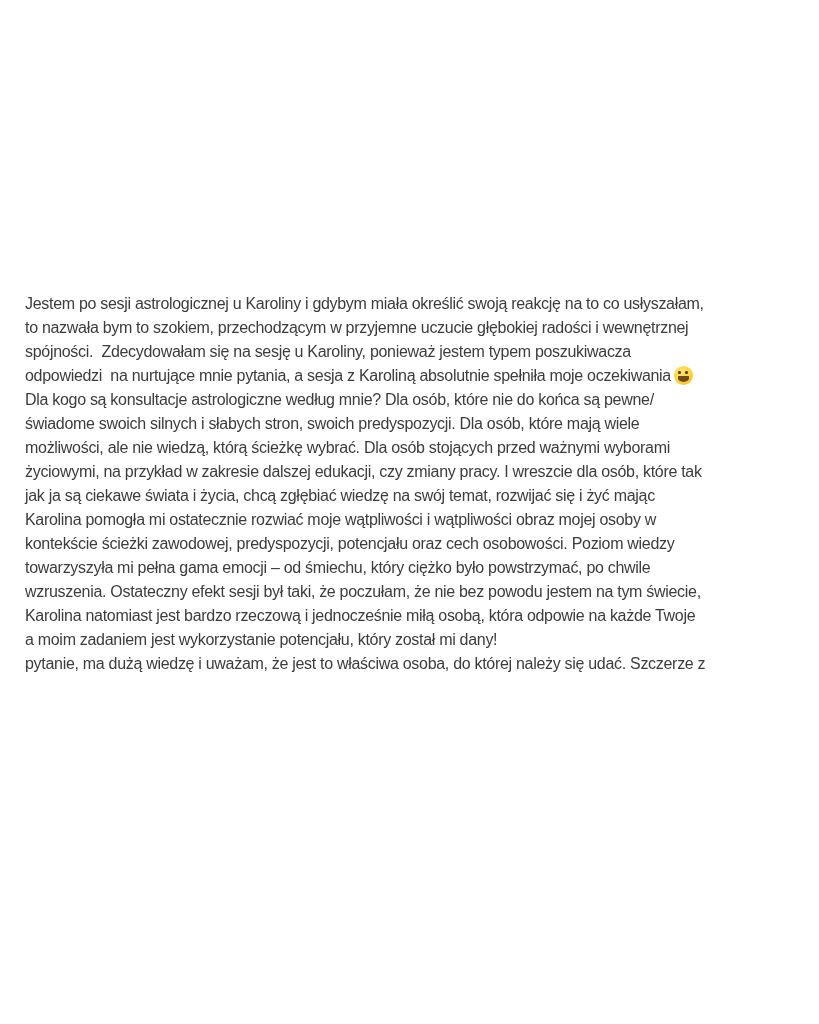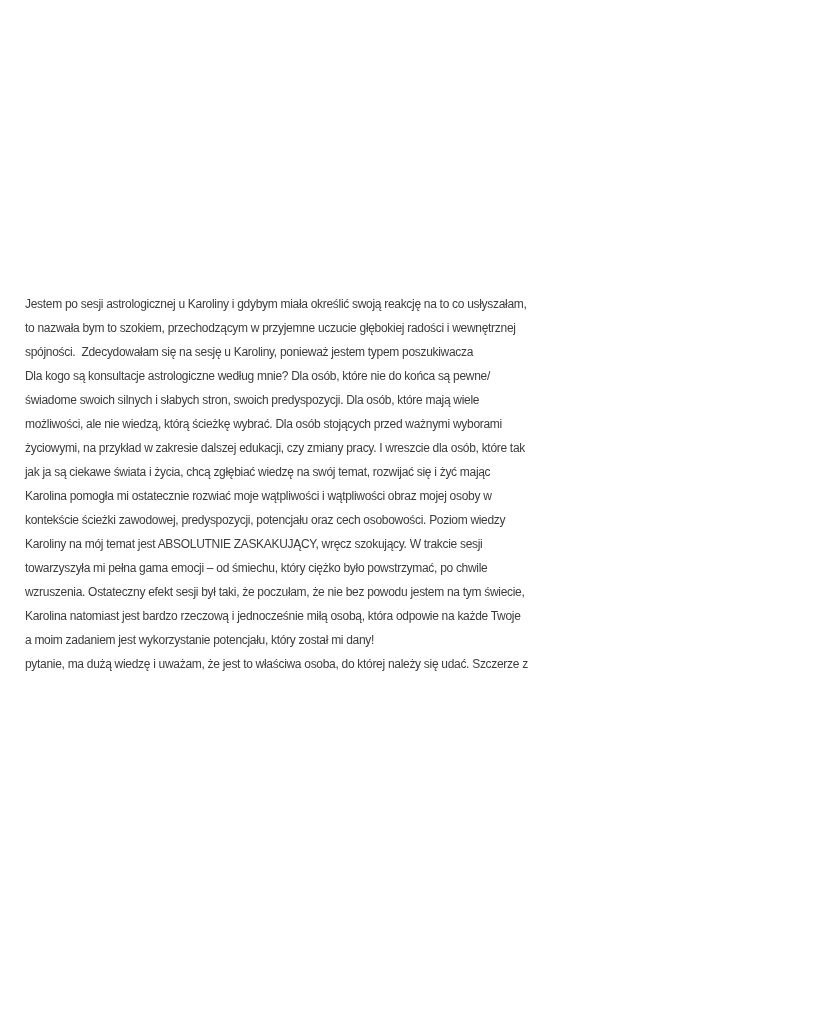--- a/index.html
+++ b/index.html
@@ -13,21 +13,21 @@
     position: relative;
     overflow: hidden;
     font-family: "Liberation Sans", sans-serif;
   }
   .review {
     position: absolute;
     left: 25px;
     top: 292px;
     width: 782px;
     color: #3c3c3c;
-    font-size: 12px;
+    font-size: 16px;
     line-height: 24px;
     letter-spacing: -0.3px;
   }
   .line {
     white-space: pre;
     height: 24px;
   }
   .smiley {
     display: inline-block;
     width: 19px;
@@ -60,26 +60,26 @@
     border-radius: 1px 1px 10px 10px / 1px 1px 7px 7px;
   }
 </style>
 </head>
 <body>
 
 <div class="review" style="color: rgb(60, 60, 60);">
     <div class="line">Jestem po sesji astrologicznej u Karoliny i gdybym miała określić swoją reakcję na to co usłyszałam,</div>
     <div class="line">to nazwała bym to szokiem, przechodzącym w przyjemne uczucie głębokiej radości i wewnętrznej</div>
     <div class="line">spójności.  Zdecydowałam się na sesję u Karoliny, ponieważ jestem typem poszukiwacza</div>
+    <div class="line">odpowiedzi  na nurtujące mnie pytania, a sesja z Karoliną absolutnie spełniła moje oczekiwania<span class="smiley"></span></div>
     <div class="line">Dla kogo są konsultacje astrologiczne według mnie? Dla osób, które nie do końca są pewne/</div>
     <div class="line">świadome swoich silnych i słabych stron, swoich predyspozycji. Dla osób, które mają wiele</div>
     <div class="line">możliwości, ale nie wiedzą, którą ścieżkę wybrać. Dla osób stojących przed ważnymi wyborami</div>
     <div class="line">życiowymi, na przykład w zakresie dalszej edukacji, czy zmiany pracy. I wreszcie dla osób, które tak</div>
     <div class="line">jak ja są ciekawe świata i życia, chcą zgłębiać wiedzę na swój temat, rozwijać się i żyć mając</div>
     <div class="line">Karolina pomogła mi ostatecznie rozwiać moje wątpliwości i wątpliwości obraz mojej osoby w</div>
     <div class="line">kontekście ścieżki zawodowej, predyspozycji, potencjału oraz cech osobowości. Poziom wiedzy</div>
-    <div class="line">Karoliny na mój temat jest ABSOLUTNIE ZASKAKUJĄCY, wręcz szokujący. W trakcie sesji</div>
     <div class="line">towarzyszyła mi pełna gama emocji – od śmiechu, który ciężko było powstrzymać, po chwile</div>
     <div class="line">wzruszenia. Ostateczny efekt sesji był taki, że poczułam, że nie bez powodu jestem na tym świecie,</div>
     <div class="line">Karolina natomiast jest bardzo rzeczową i jednocześnie miłą osobą, która odpowie na każde Twoje</div>
     <div class="line">a moim zadaniem jest wykorzystanie potencjału, który został mi dany!</div>
     <div class="line">pytanie, ma dużą wiedzę i uważam, że jest to właściwa osoba, do której należy się udać. Szczerze z</div>
   </div>
 
 </body></html>

